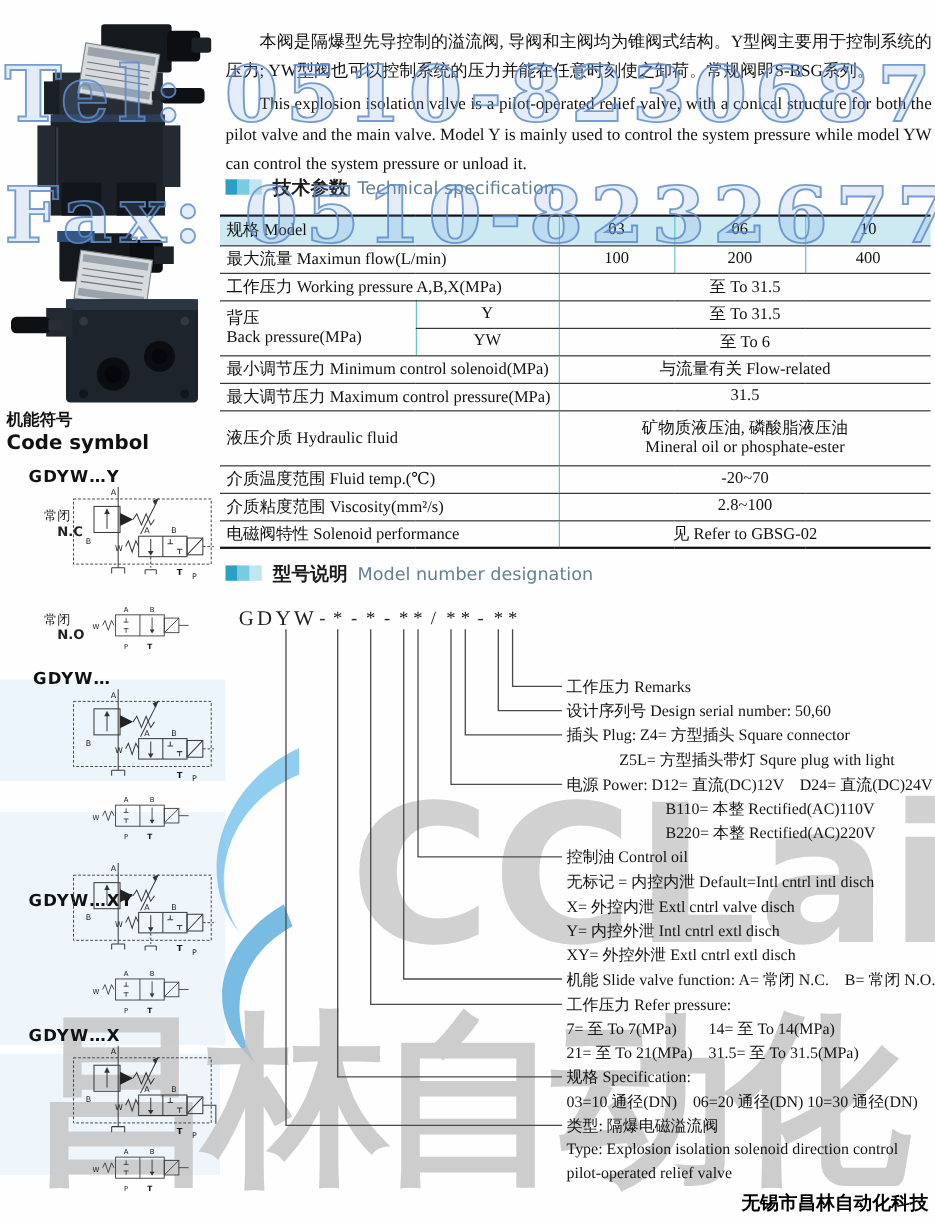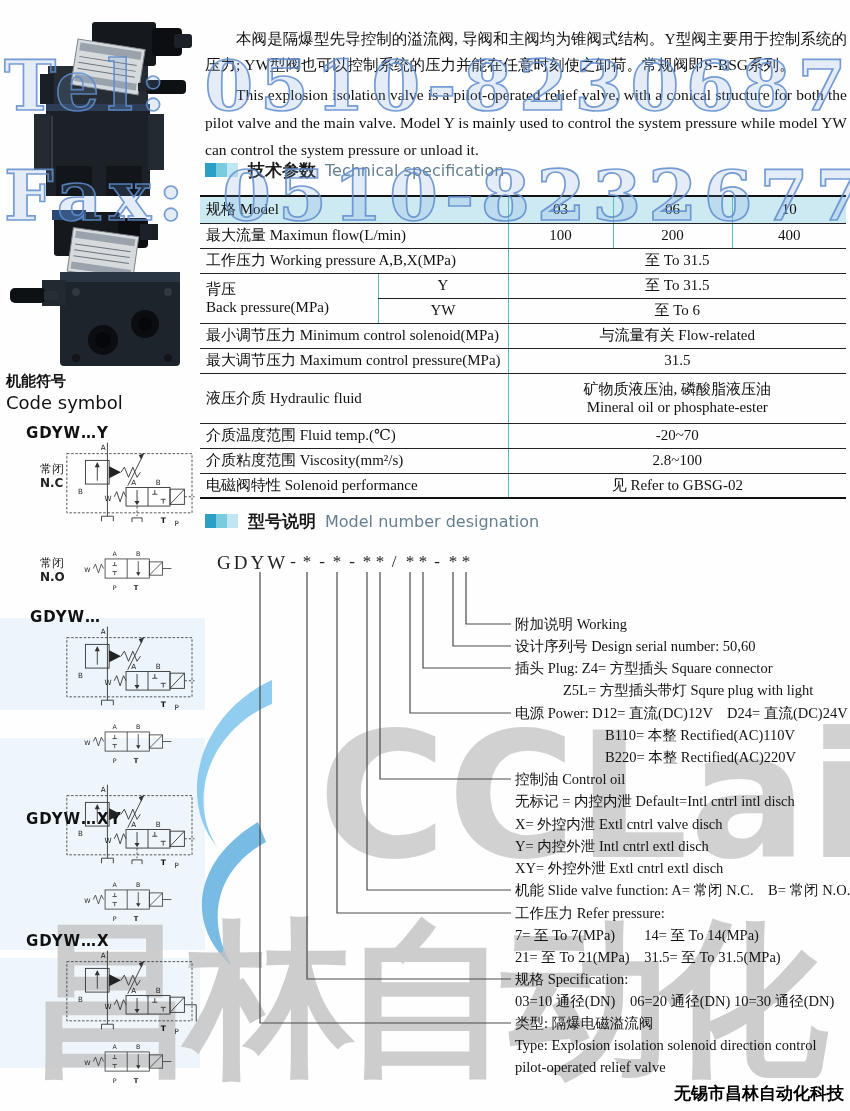--- a/index.html
+++ b/index.html
@@ -64,24 +64,24 @@
   table.spec td.last { border-bottom:2px solid #111; }
   table.spec td.tall { height:50px; }
   
   .designation { left:205px; top:542px; width:645px; height:550px; }
   .code-tok { position:absolute; top:10px; font-size:17px; color:#222; transform:translateX(-50%); }
   .code-prefix { position:absolute; left:12px; top:10px; font-size:19px; letter-spacing:3px; color:#222; }
   .connectors { position:absolute; left:0; top:0; }
   .dl { position:absolute; font-size:14.5px; white-space:nowrap; color:#141414; }
   
   .cs-h1 { left:6px; top:372px; font-family:"DejaVu Sans",sans-serif; font-weight:bold; font-size:15px; }
-  .cs-h2 { left:6px; top:392px; font-family:"DejaVu Sans",sans-serif; font-weight:normal; font-size:18px; }
+  .cs-h2 { left:6px; top:392px; font-family:"DejaVu Sans",sans-serif; font-weight:bold; font-size:18px; }
   .grp-title { font-family:"DejaVu Sans",sans-serif; font-weight:bold; font-size:15px; letter-spacing:1px; }
   .ncno { font-size:12px; line-height:14px; color:#222; }
-  .ncno b { font-family:"DejaVu Sans",sans-serif; font-size:12px; }
+  .ncno b { font-family:"DejaVu Sans",sans-serif; font-size:12px;margin-left:12px; }
   .footer {
     position:absolute; right:6px; top:1082px; z-index:4;
     font-family:"DejaVu Sans",sans-serif; font-weight:bold; font-size:17px; color:#000;
   }
   
   .ln { stroke:#3a3a3a; fill:none; stroke-width:1.1; }
   .dsh { stroke:#3a3a3a; fill:none; stroke-width:1; stroke-dasharray:3 2; }
   .pt { font:8.5px "DejaVu Sans",sans-serif; fill:#222; }
   .ptb { font:bold 9px "DejaVu Sans",sans-serif; fill:#111; }
 </style>
@@ -261,21 +261,21 @@
         <path d="M218,30 V126 H306"></path>
         <path d="M205,30 V171 H306"></path>
         <path d="M175,30 V237 H306"></path>
         <path d="M162,30 V348 H306"></path>
         <path d="M132,30 V371 H306"></path>
         <path d="M102,30 V437 H306"></path>
         <path d="M55,30 V481 H306"></path>
       </g>
     </svg>
 
-    <div class="dl" style="left:310px;top:73px">附加说明 Working</div>
+    <div class="dl" style="left:310px;top:73px">工作压力 Remarks</div>
     <div class="dl" style="left:310px;top:95px">设计序列号 Design serial number: 50,60</div>
     <div class="dl" style="left:310px;top:117px">插头 Plug: Z4= 方型插头 Square connector</div>
     <div class="dl" style="left:358px;top:139px">Z5L= 方型插头带灯 Squre plug with light</div>
     <div class="dl" style="left:310px;top:162px">电源 Power: D12= 直流(DC)12V　D24= 直流(DC)24V</div>
     <div class="dl" style="left:400px;top:184px">B110= 本整 Rectified(AC)110V</div>
     <div class="dl" style="left:400px;top:206px">B220= 本整 Rectified(AC)220V</div>
     <div class="dl" style="left:310px;top:228px">控制油 Control oil</div>
     <div class="dl" style="left:310px;top:250px">无标记 = 内控内泄 Default=Intl cntrl intl disch</div>
     <div class="dl" style="left:310px;top:273px">X= 外控内泄 Extl cntrl valve disch</div>
     <div class="dl" style="left:310px;top:295px">Y= 内控外泄 Intl cntrl extl disch</div>

